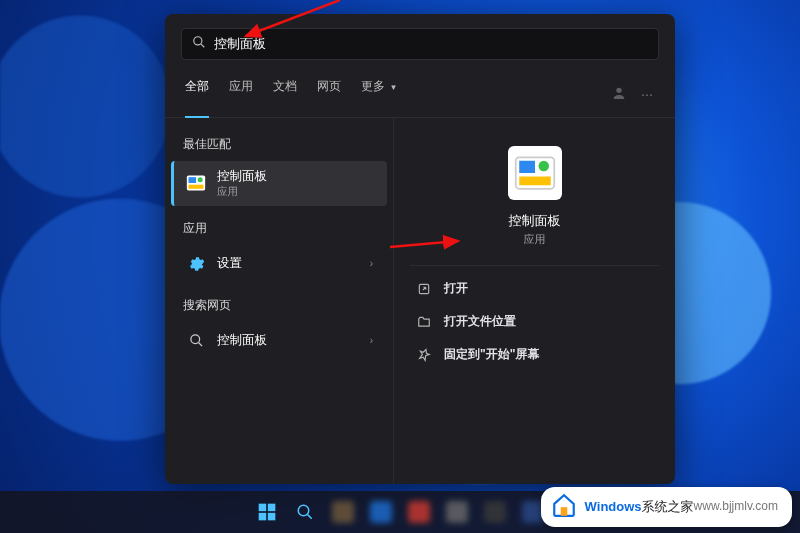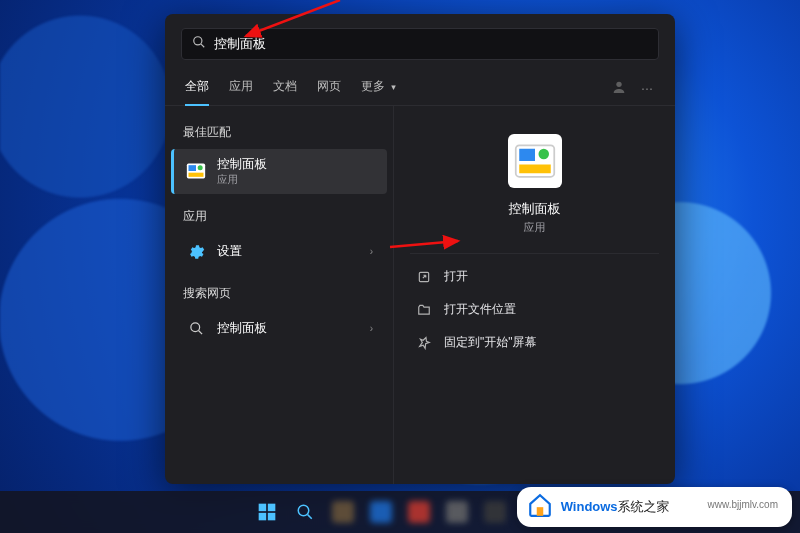--- a/index.html
+++ b/index.html
@@ -38,58 +38,58 @@
     display: flex; align-items: center; padding: 6px 10px; gap: 8px;
   }
   .search-box input {
     flex: 1; background: transparent; border: none; outline: none; color: #fff;
     font-size: 13px;
   }
   .tabs {
     display: flex; align-items: center; gap: 20px; padding: 6px 20px 0; font-size: 12px;
     color: #bdbdbd; border-bottom: 1px solid #2c2c31; position: relative;
   }
-  .tab { padding: 6px 0 10px; cursor: pointer; }
+  .tab { padding: 6px 0 22px; cursor: pointer; }
   .tab.active { color: #fff; position: relative; }
   .tab.active::after { content:""; position:absolute; left:0; right:0; bottom:-1px; height:2px; background:#4cc2ff; }
   .tabs-right { margin-left:auto; display:flex; gap:14px; align-items:center; opacity:0.6; }
   .content { flex:1; display:flex; }
   .left-pane { width: 228px; padding: 14px 0 6px; }
   .section-title { font-size: 12px; color:#d8d8d8; padding: 4px 18px 8px; }
   .result-row {
     display:flex; align-items:center; gap:10px; padding:8px 14px; margin: 0 6px;
     border-radius:4px; cursor:pointer;
   }
   .result-row.selected { background:#323236; border-left:3px solid #4cc2ff; padding-left:11px; }
   .rr-icon { width:22px; height:22px; flex:0 0 22px; display:flex; align-items:center; justify-content:center; }
   .rr-text { display:flex; flex-direction:column; line-height:1.25; }
   .rr-title { font-size:12.5px; color:#fff; }
   .rr-sub { font-size:10.5px; color:#a0a0a5; }
   .right-pane { flex:1; padding: 18px 16px 0; border-left:1px solid #2b2b30; display:flex; flex-direction:column; align-items:center; }
   .big-icon { width:54px; height:54px; border-radius:6px; background:#fff; display:flex; align-items:center; justify-content:center; margin-top:10px; }
   .app-title { margin-top:12px; font-size:13px; color:#fff; }
   .app-sub { font-size:11px; color:#9e9ea4; margin-top:2px; }
   .actions { width:100%; margin-top:18px; border-top:1px solid #2b2b30; padding-top:6px; }
-  .action-row { display:flex; align-items:center; gap:12px; padding:8px 6px; font-size:12px; color:#e3e3e6; cursor:pointer; border-radius:4px; }
+  .action-row { display:flex; align-items:center; gap:12px; padding:8px 6px; font-size:12px; color:#e3e3e6; cursor:pointer; border-radius:4px;font-weight:bold; }
   .action-row .ai { width:16px; height:16px; display:flex; align-items:center; justify-content:center; opacity:0.85; }
 
   
   .arrow { position:absolute; pointer-events:none; }
   .arrow svg { overflow:visible; }
 
   
   .watermark {
     position:absolute; right:8px; bottom:6px; background:#fff; border-radius:14px;
     padding:5px 14px 5px 10px; display:flex; align-items:center; gap:8px;
     box-shadow:0 2px 10px rgba(0,0,0,0.35); z-index:20;
   }
   .watermark .wm-text { display:flex; flex-direction:row; line-height:1.05; }
   .wm-brand { font-size:13px; color:#222; }
   .wm-brand b { color:#0b6be0; font-weight:600; }
-  .wm-url { font-size:10px; color:#777;margin-left:38px; }
+  .wm-url { font-size:12px; color:#777; }
 </style>
 </head>
 <body>
 
 <div class="flower"></div>
 
 <div class="start-menu">
   <div class="search-wrap">
     <div class="search-box">
       <span>

